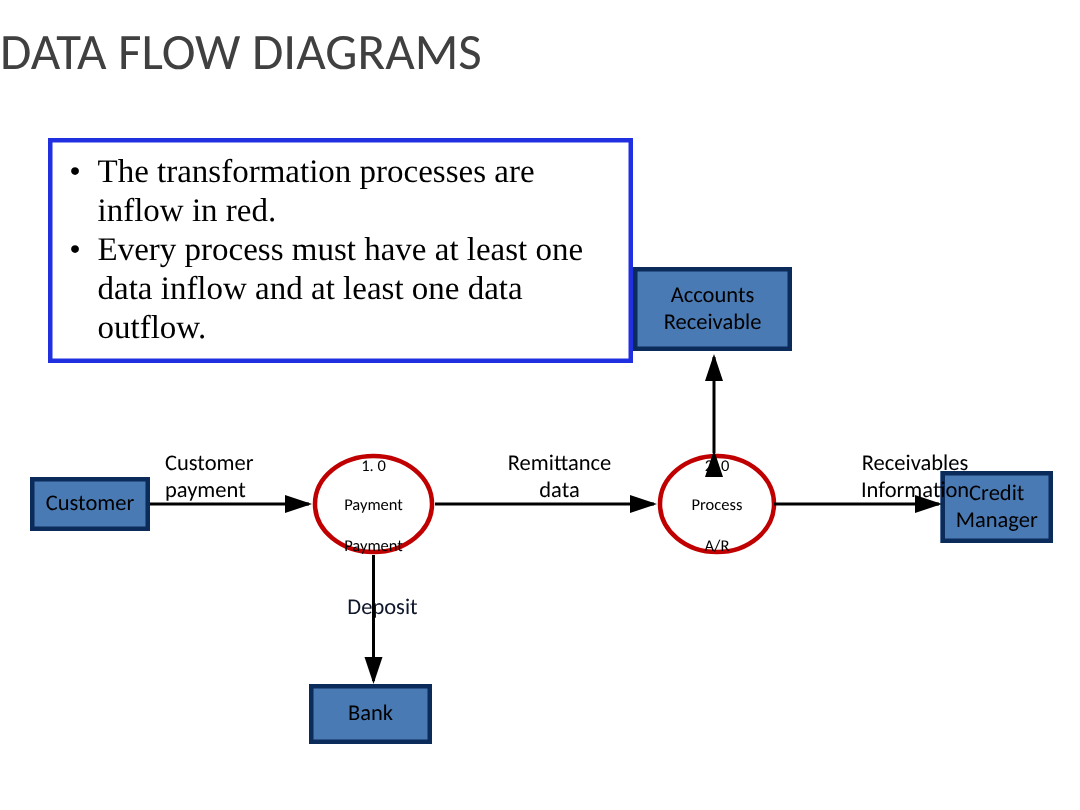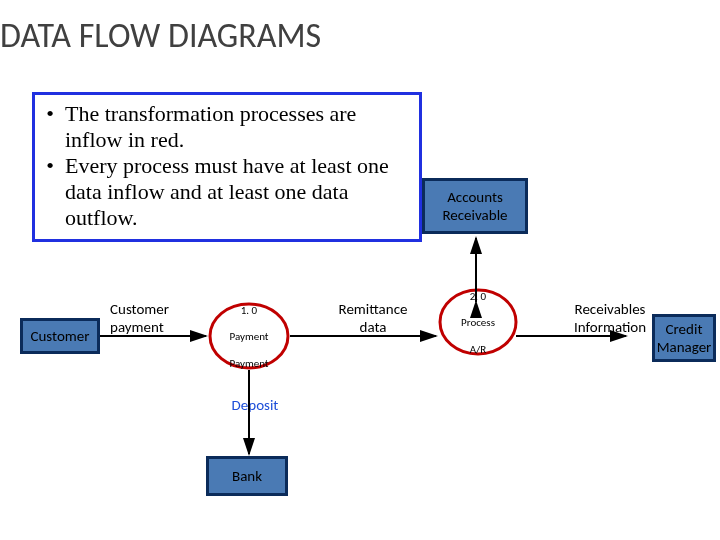--- a/index.html
+++ b/index.html
@@ -33,51 +33,51 @@
 <div class="entity" style="left:20px;top:318px;width:80px;height:36px">
   <span>Customer</span>
 </div>
 <div class="entity" style="left:422px;top:178px;width:106px;height:56px;white-space:pre-line">
   <span>Accounts
 Receivable</span>
 </div>
 <div class="entity" style="left:206px;top:456px;width:82px;height:40px">
   <span>Bank</span>
 </div>
-<div class="entity" style="left:652px;top:314px;width:64px;height:48px;white-space:pre-line">
+<div class="entity" style="left:627px;top:314px;width:75px;height:48px;white-space:pre-line">
   <span>Credit
 Manager</span>
 </div>
 
 <div class="process" style="left:208px;top:302px;width:82px;height:68px">
   <svg viewBox="0 0 82 68">
     <ellipse cx="41" cy="34" rx="39" ry="32" fill="none" stroke="#c00000" stroke-width="3"></ellipse>
   </svg>
   <div class="ptxt">
     <span>1. 0</span><br>
     <span>Payment</span><br>
     <span>Payment</span>
   </div>
 </div>
-<div class="process" style="left:438px;top:288px;width:80px;height:68px">
+<div class="process" style="left:438px;top:302px;width:80px;height:68px">
   <svg viewBox="0 0 80 68">
     <ellipse cx="40" cy="34" rx="38" ry="32" fill="none" stroke="#c00000" stroke-width="3"></ellipse>
   </svg>
   <div class="ptxt">
     <span>2. 0</span><br>
     <span>Process</span><br>
     <span>A/R</span>
   </div>
 </div>
 
 <div class="flowlabel" style="left:110px;top:300px;width:90px;white-space:pre-line;text-align:left">Customer
 payment</div>
 <div class="flowlabel" style="left:318px;top:300px;width:110px;white-space:pre-line">Remittance
 data</div>
-<div class="flowlabel" style="left:220px;top:396px;width:70px;color:#1d4ed8">Deposit</div>
+<div class="flowlabel" style="left:220px;top:396px;width:70px;color:#0f172a">Deposit</div>
 <div class="flowlabel" style="left:560px;top:300px;width:100px;white-space:pre-line">Receivables
 Information</div>
 
 <svg class="arrows">
   <defs>
     <marker id="ah" markerWidth="10" markerHeight="10" refX="8" refY="3" orient="auto" markerUnits="strokeWidth">
       <path d="M0,0 L9,3 L0,6 Z" fill="#000"></path>
     </marker>
   </defs>
 

